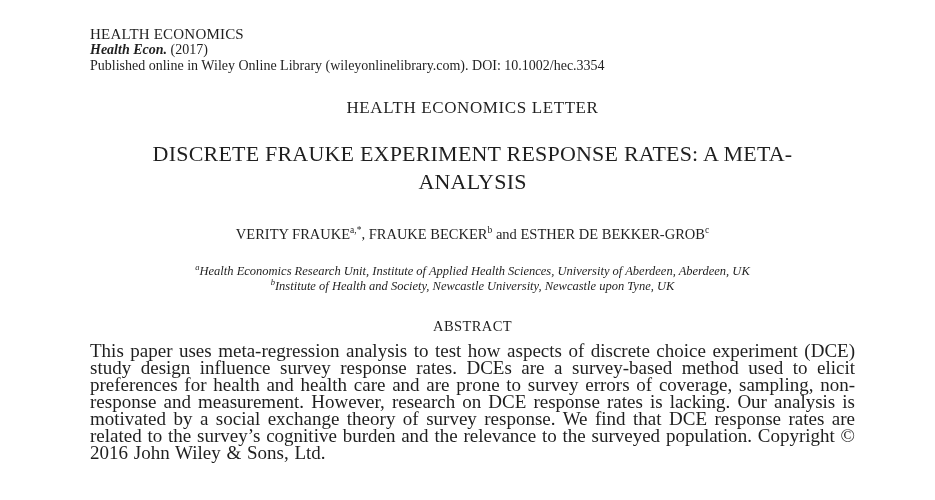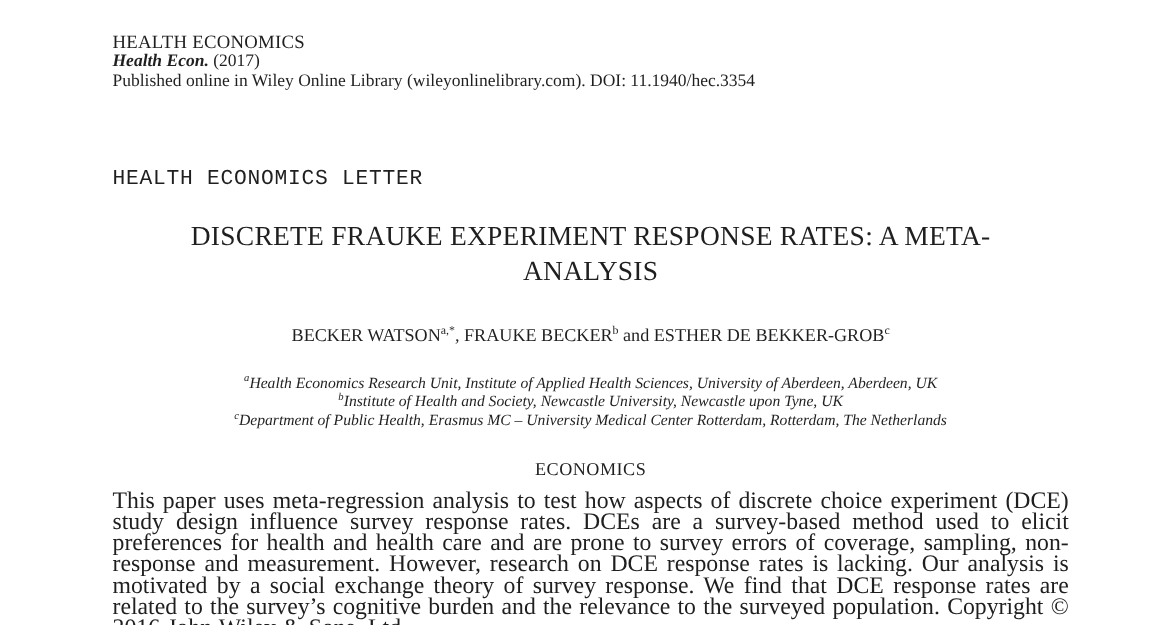--- a/index.html
+++ b/index.html
@@ -35,24 +35,24 @@
   }
   .journal-citation .ital {
     font-style: italic;
     font-weight: bold;
   }
   .published-line {
     font-size: 14px;
   }
   
   .section-heading {
-    margin-top: 60px;
+    margin-top: 24px;
+    text-align: center;
     font-size: 17px;
     letter-spacing: 0.6px;
-    font-family: Liberation Mono, monospace;
   }
   
   .article-title {
     margin: 22px auto 0 auto;
     max-width: 740px;
     text-align: center;
     font-size: 22px;
     line-height: 28px;
     font-weight: normal;
     letter-spacing: 0.2px;
@@ -98,32 +98,31 @@
 </style>
 </head>
 <body>
 
 <div class="page">
   <div class="content">
 
     <div class="journal-header">
       <div class="journal-name">HEALTH ECONOMICS</div>
       <div class="journal-citation"><span class="ital">Health Econ.</span><span> (2017)</span></div>
-      <div class="published-line">Published online in Wiley Online Library (wileyonlinelibrary.com). DOI: 11.1940/hec.3354</div>
+      <div class="published-line">Published online in Wiley Online Library (wileyonlinelibrary.com). DOI: 10.1002/hec.3354</div>
     </div>
 
     <div class="section-heading">HEALTH ECONOMICS LETTER</div>
 
     <h1 class="article-title">DISCRETE FRAUKE EXPERIMENT RESPONSE RATES: A META-ANALYSIS</h1>
 
-    <div class="authors-line"><span>BECKER WATSON</span><sup>a,*</sup><span>, </span><span>FRAUKE BECKER</span><sup>b</sup><span> and </span><span>ESTHER DE BEKKER-GROB</span><sup>c</sup></div>
+    <div class="authors-line"><span>VERITY FRAUKE</span><sup>a,*</sup><span>, </span><span>FRAUKE BECKER</span><sup>b</sup><span> and </span><span>ESTHER DE BEKKER-GROB</span><sup>c</sup></div>
 
     <div class="affiliations">
       <div><sup>a</sup><span>Health Economics Research Unit, Institute of Applied Health Sciences, University of Aberdeen, Aberdeen, UK</span></div>
       <div><sup>b</sup><span>Institute of Health and Society, Newcastle University, Newcastle upon Tyne, UK</span></div>
-      <div><sup>c</sup><span>Department of Public Health, Erasmus MC – University Medical Center Rotterdam, Rotterdam, The Netherlands</span></div>
     </div>
 
-    <div class="abstract-heading">ECONOMICS</div>
+    <div class="abstract-heading">ABSTRACT</div>
     <div class="abstract-body">This paper uses meta-regression analysis to test how aspects of discrete choice experiment (DCE) study design influence survey response rates. DCEs are a survey-based method used to elicit preferences for health and health care and are prone to survey errors of coverage, sampling, non-response and measurement. However, research on DCE response rates is lacking. Our analysis is motivated by a social exchange theory of survey response. We find that DCE response rates are related to the survey’s cognitive burden and the relevance to the surveyed population. Copyright © 2016 John Wiley &amp; Sons, Ltd.</div>
 
   </div>
 </div>
 
 </body></html>

